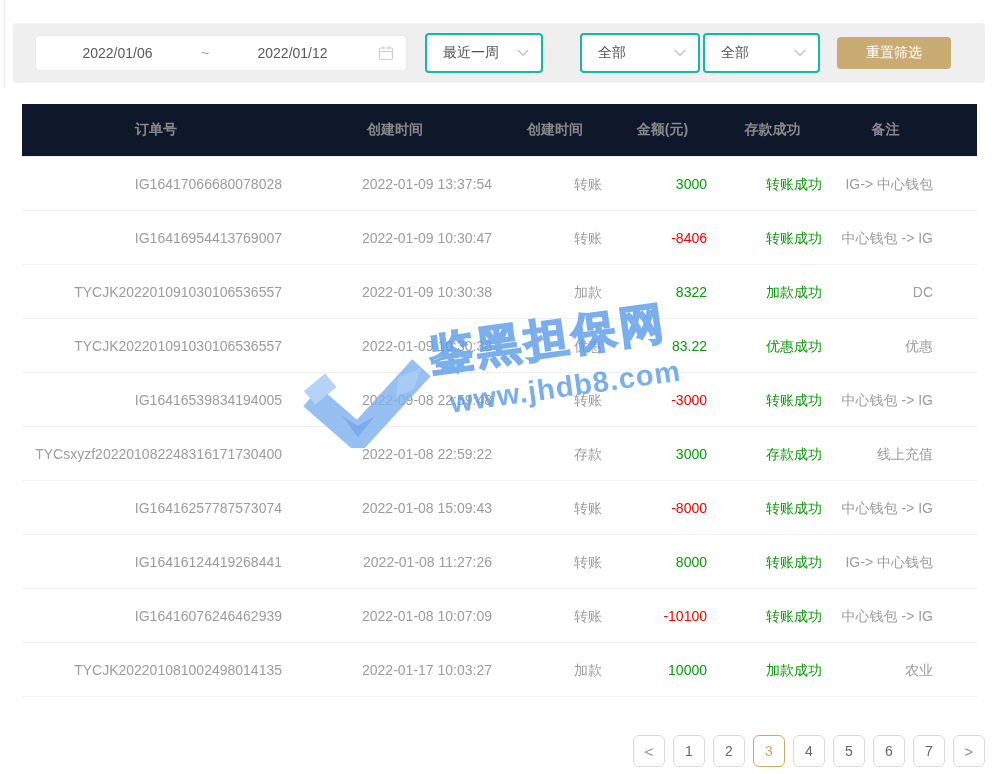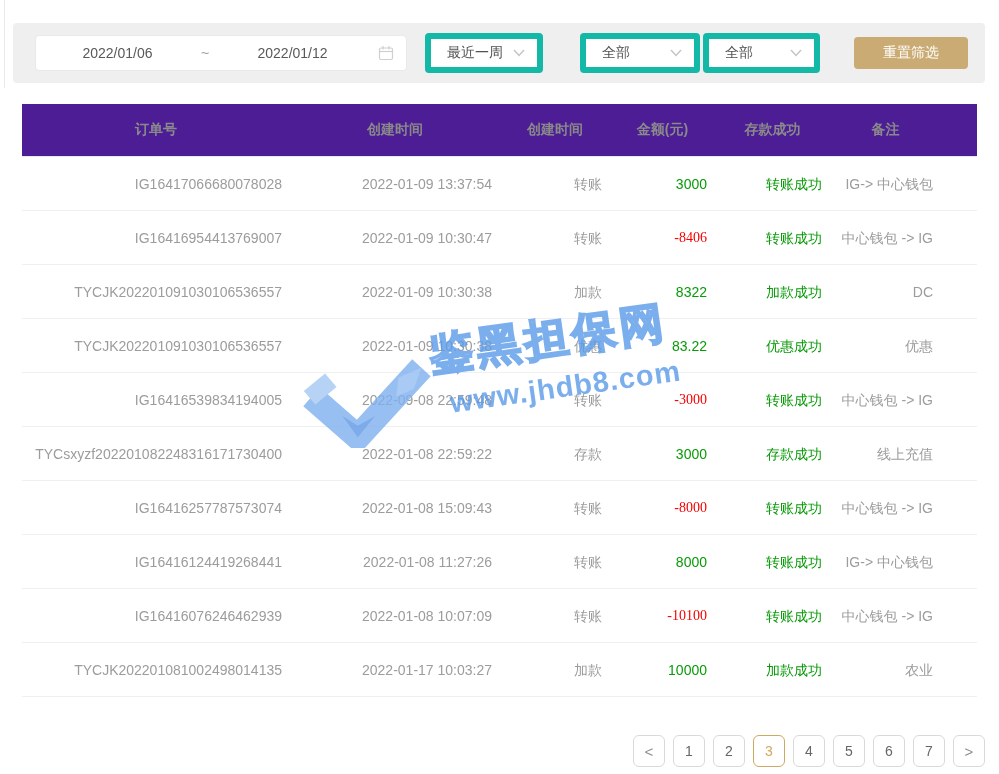--- a/index.html
+++ b/index.html
@@ -5,58 +5,58 @@
   html,body{margin:0;padding:0;background:#fff;}
   .page{
     position:relative;width:999px;height:774px;overflow:hidden;background:#fff;
     font-family:"Liberation Sans","DejaVu Sans",sans-serif;font-size:14px;color:#9c9c9c;
   }
   .edge-line{position:absolute;left:4px;top:0;width:1px;height:88px;background:#e9e9e9;}
 
   
   .filter-bar{
     position:absolute;left:13px;top:23px;width:972px;height:60px;background:#efefef;
-    border-radius:4px;display:flex;align-items:center;padding:0 17px 0 22px;box-sizing:border-box;
+    border-radius:4px;display:flex;align-items:center;padding:0 34px 0 22px;box-sizing:border-box;
   }
   .date-range-box{
     width:372px;height:36px;background:#fff;border:1px solid #e9e9e9;border-radius:4px;
     display:flex;align-items:center;margin-right:18px;box-sizing:border-box;color:#595959;
   }
   .date-range-box .date-val{flex:1;text-align:center;cursor:pointer;}
   .date-range-box .tilde{color:#9c9c9c;padding:0 2px;}
   .cal-icon{width:16px;height:16px;margin:0 12px 0 4px;flex:none;cursor:pointer;}
   .select-box{
-    height:40px;background:#fff;border:6px solid #14b8a6;border-radius:4px;display:flex;
+    height:40px;background:#fff;border:2px solid #14b8a6;border-radius:4px;display:flex;
     align-items:center;justify-content:space-between;padding:0 12px 0 16px;box-sizing:border-box;
     color:#525252;cursor:pointer;
   }
   .sel-range{width:118px;margin-right:37px;}
   .sel-type{width:120px;margin-right:3px;}
   .sel-status{width:117px;}
   .chev{width:12px;height:8px;flex:none;}
   .reset-btn{
     margin-left:auto;width:114px;height:32px;border:none;border-radius:4px;cursor:pointer;
     background:var(--accent-tan,#c9ab73);color:#fff;font-size:14px;
     font-family:"Liberation Sans","DejaVu Sans",sans-serif;
   }
 
   
   .table-panel{position:absolute;left:22px;top:104px;width:955px;}
   table{width:100%;border-collapse:collapse;table-layout:fixed;}
   thead th{
-    height:52px;background:#4c1d95;color:#8a8a8a;font-weight:700;font-size:14px;
+    height:52px;background:#0f172a;color:#8a8a8a;font-weight:700;font-size:14px;
     border-bottom:1px solid #e9e9e9;text-align:center;padding:0 8px;box-sizing:border-box;
   }
   tbody td{
     padding:14px 8px 13px;line-height:26px;text-align:right;color:#9c9c9c;
     border-bottom:1px solid #f0f0f0;word-break:break-all;box-sizing:border-box;
   }
   th.c-remark,td.c-remark{padding-right:44px;}
   td.c-amount.pos{color:var(--green,#089b08);}
-  td.c-amount.neg{color:var(--red,#f70000);font-family:Liberation Serif, serif;}
+  td.c-amount.neg{color:var(--red,#f70000);}
   td.c-status{color:var(--green,#089b08);}
 
   
   .pager{position:absolute;right:14px;bottom:7px;display:flex;gap:8px;}
   .pg{
     width:32px;height:32px;background:#fff;border:1px solid #d9d9d9;border-radius:6px;
     color:#666;font-size:14px;display:flex;align-items:center;justify-content:center;
     cursor:pointer;box-sizing:border-box;font-family:"Liberation Sans","DejaVu Sans",sans-serif;
   }
   .pg.nav{color:#8c8c8c;font-size:15px;}

